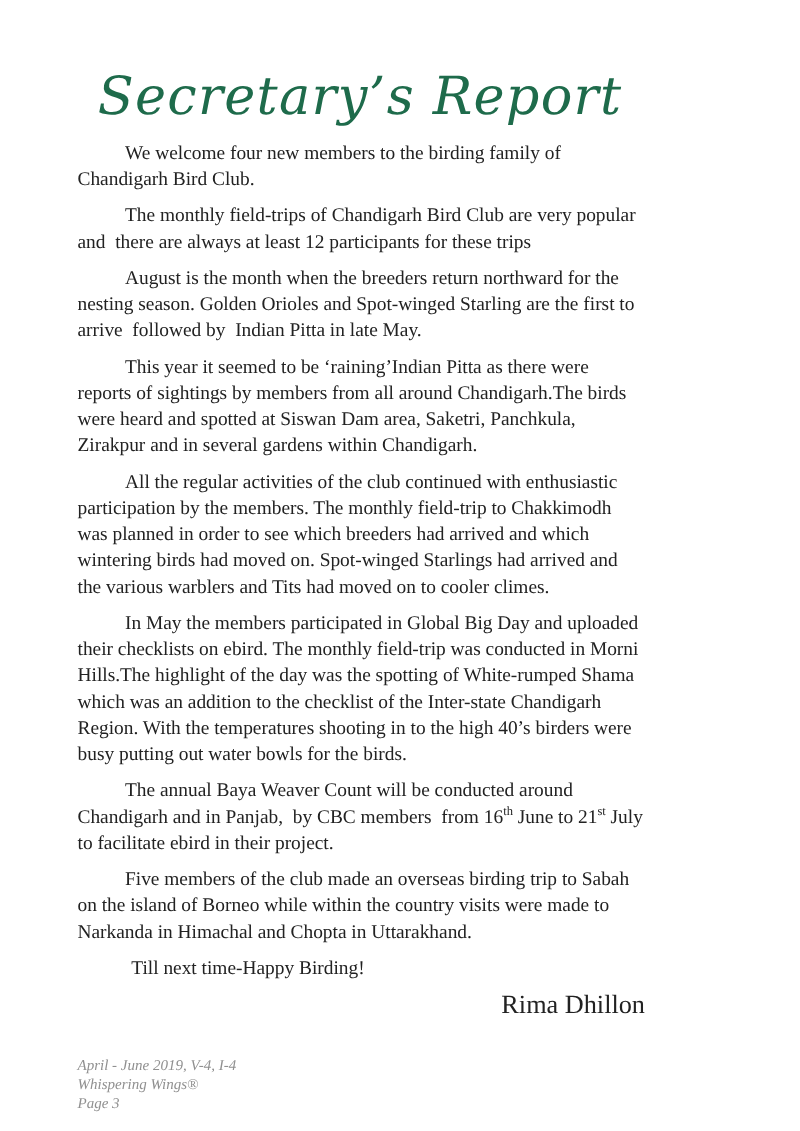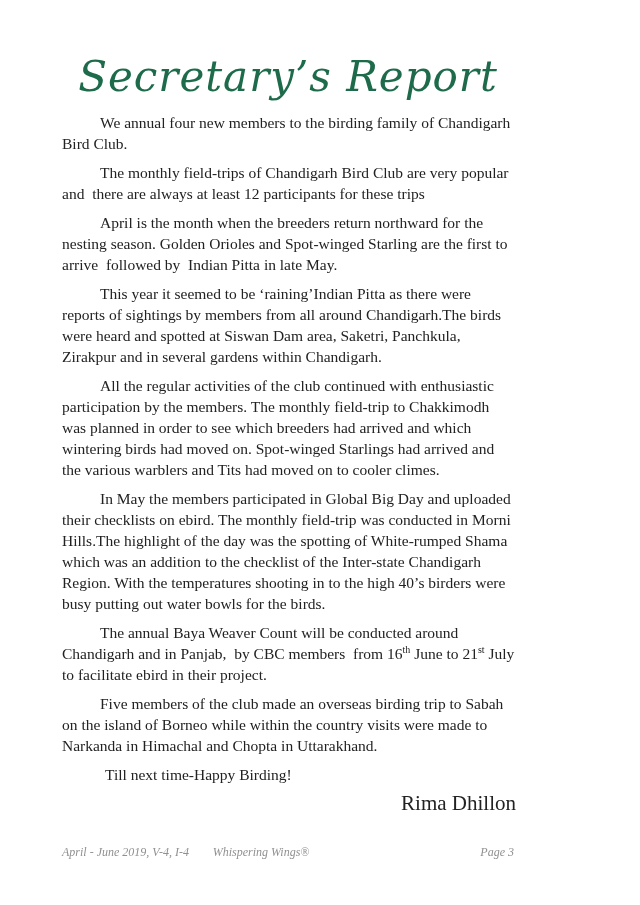--- a/index.html
+++ b/index.html
@@ -62,39 +62,40 @@
     position: absolute;
     left: 62px;
     right: 62px;
     top: 845px;
     display: flex;
     justify-content: space-between;
     align-items: baseline;
     font-size: 12px;
     font-style: italic;
     color: #909090;
+    flex-direction: column;
   }
   .footer .f-left   { flex: 1; text-align: left; }
   .footer .f-center { flex: 1; }
   .footer .f-right  { flex: 1; text-align: right; }
 </style>
 </head>
 <body>
 
 <div class="page">
 
   <h1 class="title">Secretary’s Report</h1>
 
   <div class="content">
 
-    <p class="para indent">We annual four new members to the birding family of Chandigarh Bird Club.</p>
+    <p class="para indent">We welcome four new members to the birding family of Chandigarh Bird Club.</p>
 
     <p class="para indent">The monthly field-trips of Chandigarh Bird Club are very popular and  there are always at least 12 participants for these trips</p>
 
-    <p class="para indent">April is the month when the breeders return northward for the nesting season. Golden Orioles and Spot-winged Starling are the first to arrive  followed by  Indian Pitta in late May.</p>
+    <p class="para indent">August is the month when the breeders return northward for the nesting season. Golden Orioles and Spot-winged Starling are the first to arrive  followed by  Indian Pitta in late May.</p>
 
     <p class="para indent">This year it seemed to be ‘raining’Indian Pitta as there were reports of sightings by members from all around Chandigarh.The birds were heard and spotted at Siswan Dam area, Saketri, Panchkula, Zirakpur and in several gardens within Chandigarh.</p>
 
     <p class="para indent">All the regular activities of the club continued with enthusiastic participation by the members. The monthly field-trip to Chakkimodh  was planned in order to see which breeders had arrived and which wintering birds had moved on. Spot-winged Starlings had arrived and the various warblers and Tits had moved on to cooler climes.</p>
 
     <p class="para indent">In May the members participated in Global Big Day and uploaded their checklists on ebird. The monthly field-trip was conducted in Morni Hills.The highlight of the day was the spotting of White-rumped Shama which was an addition to the checklist of the Inter-state Chandigarh Region. With the temperatures shooting in to the high 40’s birders were busy putting out water bowls for the birds.</p>
 
     <p class="para indent"><span>The annual Baya Weaver Count will be conducted around Chandigarh and in Panjab,  by CBC members  from 16</span><sup>th</sup><span> June to 21</span><sup>st</sup><span> July to facilitate ebird in their project.</span></p>
 
     <p class="para indent">Five members of the club made an overseas birding trip to Sabah on the island of Borneo while within the country visits were made to Narkanda in Himachal and Chopta in Uttarakhand.</p>

